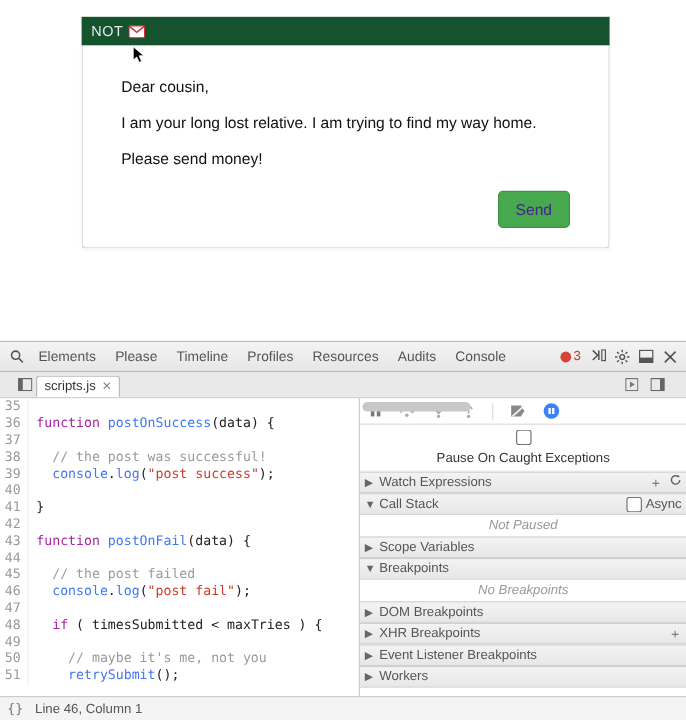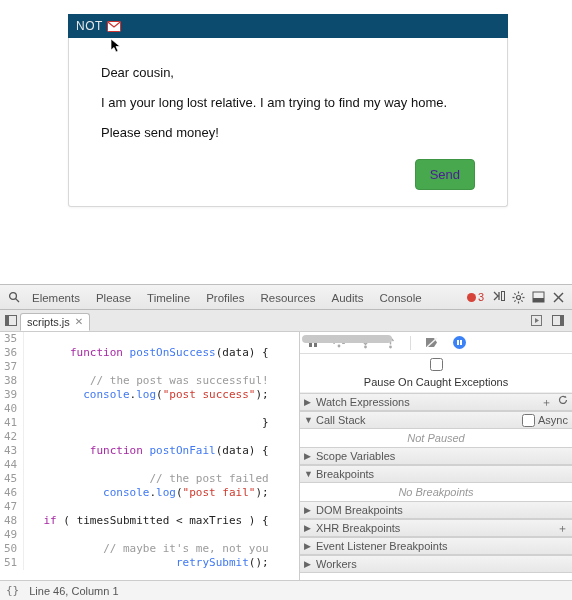--- a/index.html
+++ b/index.html
@@ -11,21 +11,21 @@
     height: 600px;
     overflow: hidden;
     position: relative;
   }
 
   
   .app-wrap {
     padding: 14px 64px 0 68px;
   }
   .app-titlebar {
-    background: #0c4a6e;
+    background: #14532d;
     color: #e8e8e8;
     height: 24px;
     display: flex;
     align-items: center;
     padding-left: 8px;
     font-size: 12px;
     letter-spacing: 0.5px;
   }
   .app-titlebar .title-icon {
     margin-left: 4px;
@@ -126,21 +126,21 @@
     background: #d74338; display: inline-block;
   }
 
   
   .dt-filebar {
     display: flex;
     align-items: center;
     height: 22px;
     background: #e9e9e9;
     border-bottom: 1px solid #ccc;
-    padding: 0 2px;
+    padding: 0 12px;
   }
   .dt-filebar .icon-btn { width: 18px; height: 18px; display:flex; align-items:center; justify-content:center; color:#555; cursor:pointer; }
   .file-tab {
     background: #fff;
     border: 1px solid #bbb;
     border-bottom-color: #fff;
     position: relative; top: 1px;
     display: flex; align-items: center;
     padding: 2px 6px;
     font-size: 11px;
@@ -183,21 +183,20 @@
     padding: 0 6px 0 4px;
     background: #fff;
     border-right: 1px solid #eee;
     user-select: none;
   }
   .gutter div { height: 14px; }
   .code {
     padding-left: 6px;
     white-space: pre;
     color: #222;
-    text-align: right;
   }
   .code div { height: 14px; }
   .kw { color: #a626a4; }     
   .fn { color: #222; }
   .cm { color: #9b9b9b; }     
   .id { color: #4078f2; }     
   .str{ color: #cf3b2f; }     
   .hscroll {
     height: 12px;
     background: #f3f3f3;

